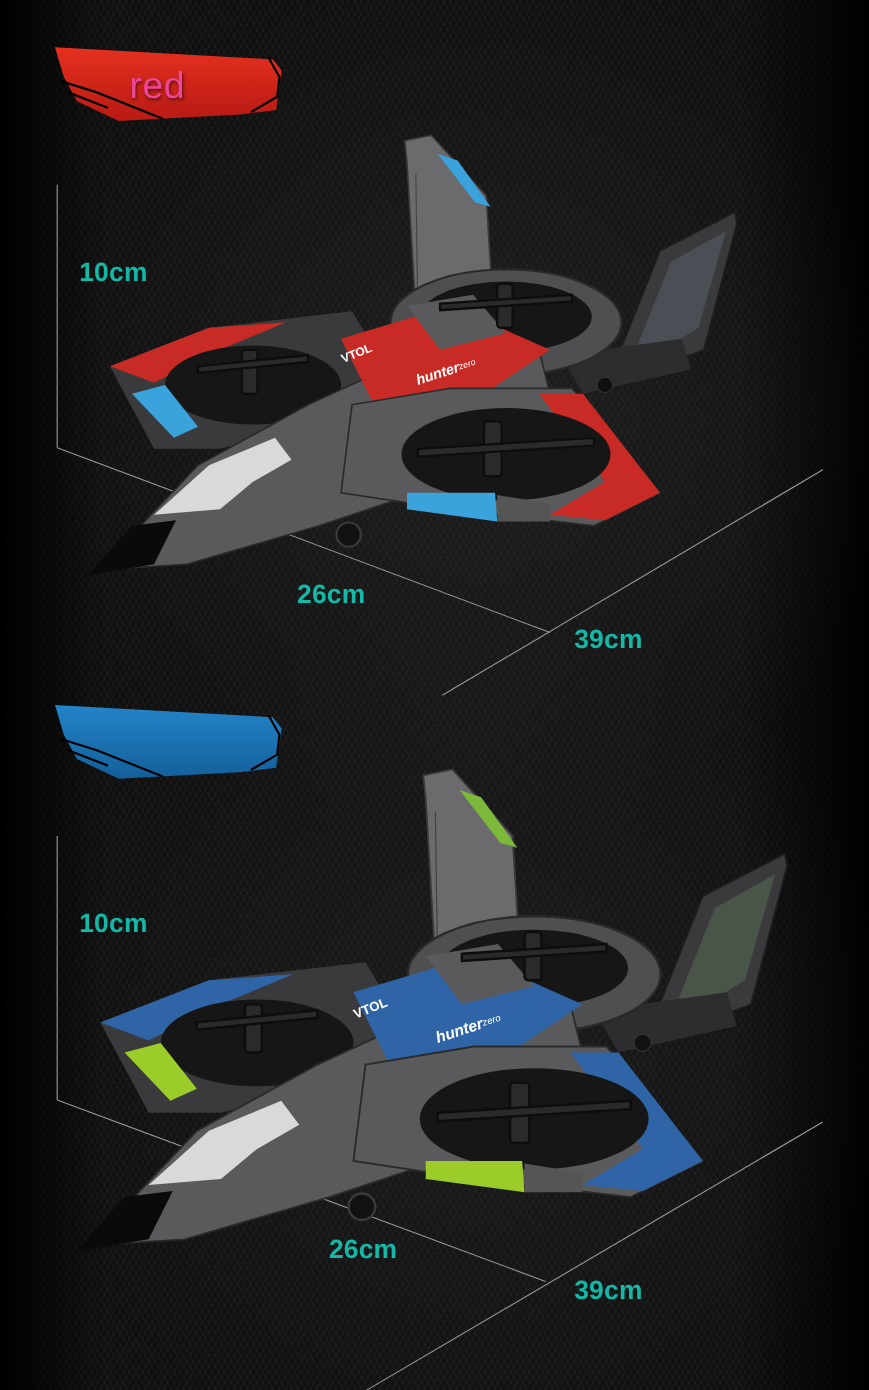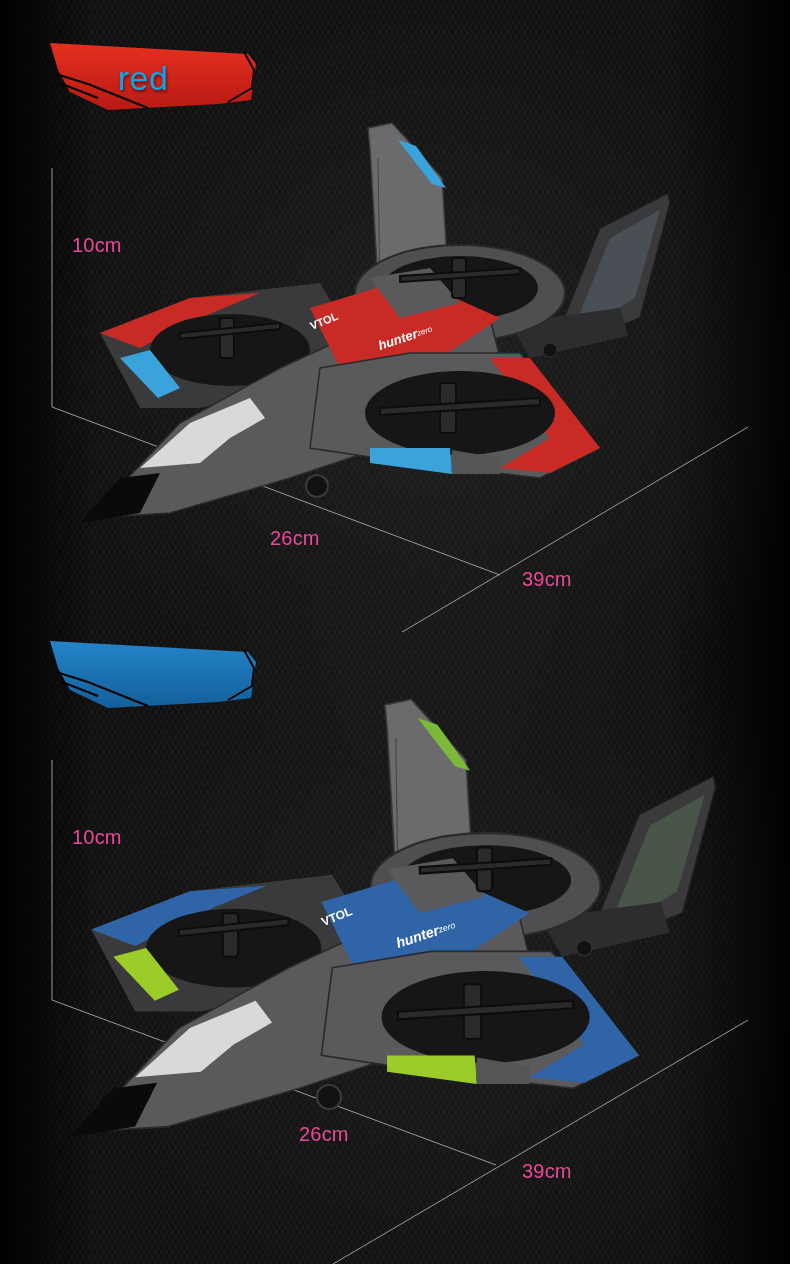--- a/index.html
+++ b/index.html
@@ -9,22 +9,22 @@
       radial-gradient(ellipse 70% 45% at 55% 30%, rgba(60,60,60,0.35), rgba(0,0,0,0) 70%),
       radial-gradient(ellipse 70% 45% at 55% 75%, rgba(55,55,55,0.32), rgba(0,0,0,0) 70%),
       linear-gradient(90deg,#000 0%,rgba(0,0,0,0) 12%,rgba(0,0,0,0) 85%,#000 100%),
       repeating-linear-gradient(60deg, rgba(255,255,255,0.035) 0 1px, rgba(0,0,0,0) 1px 5px),
       repeating-linear-gradient(-60deg, rgba(255,255,255,0.035) 0 1px, rgba(0,0,0,0) 1px 5px),
       #101010;}
   .section{position:absolute;left:0;width:790px;}
   .banner{position:absolute;width:215px;height:76px;}
   .banner svg{position:absolute;left:0;top:0;}
   .banner-label{position:absolute;left:0;top:0;width:190px;height:76px;display:flex;align-items:center;justify-content:center;
-    color:#0ea5e9;font-size:34px;letter-spacing:0.5px;text-shadow:1px 2px 3px rgba(0,0,0,0.55);text-align:right;}
-  .dim-label{position:absolute;color:#ec4899;font-size:20px;letter-spacing:0.2px;}
+    color:#ec4899;font-size:34px;letter-spacing:0.5px;text-shadow:1px 2px 3px rgba(0,0,0,0.55);text-align:right;}
+  .dim-label{position:absolute;color:#14b8a6;font-size:24px;letter-spacing:0.2px;font-weight:bold;}
   svg.lines{position:absolute;left:0;top:0;}
   .plane{position:absolute;}
 </style>
 </head>
 <body>
 
 <div class="bg"></div>
 
 <div class="section" style="top:0;height:632px;">
 

